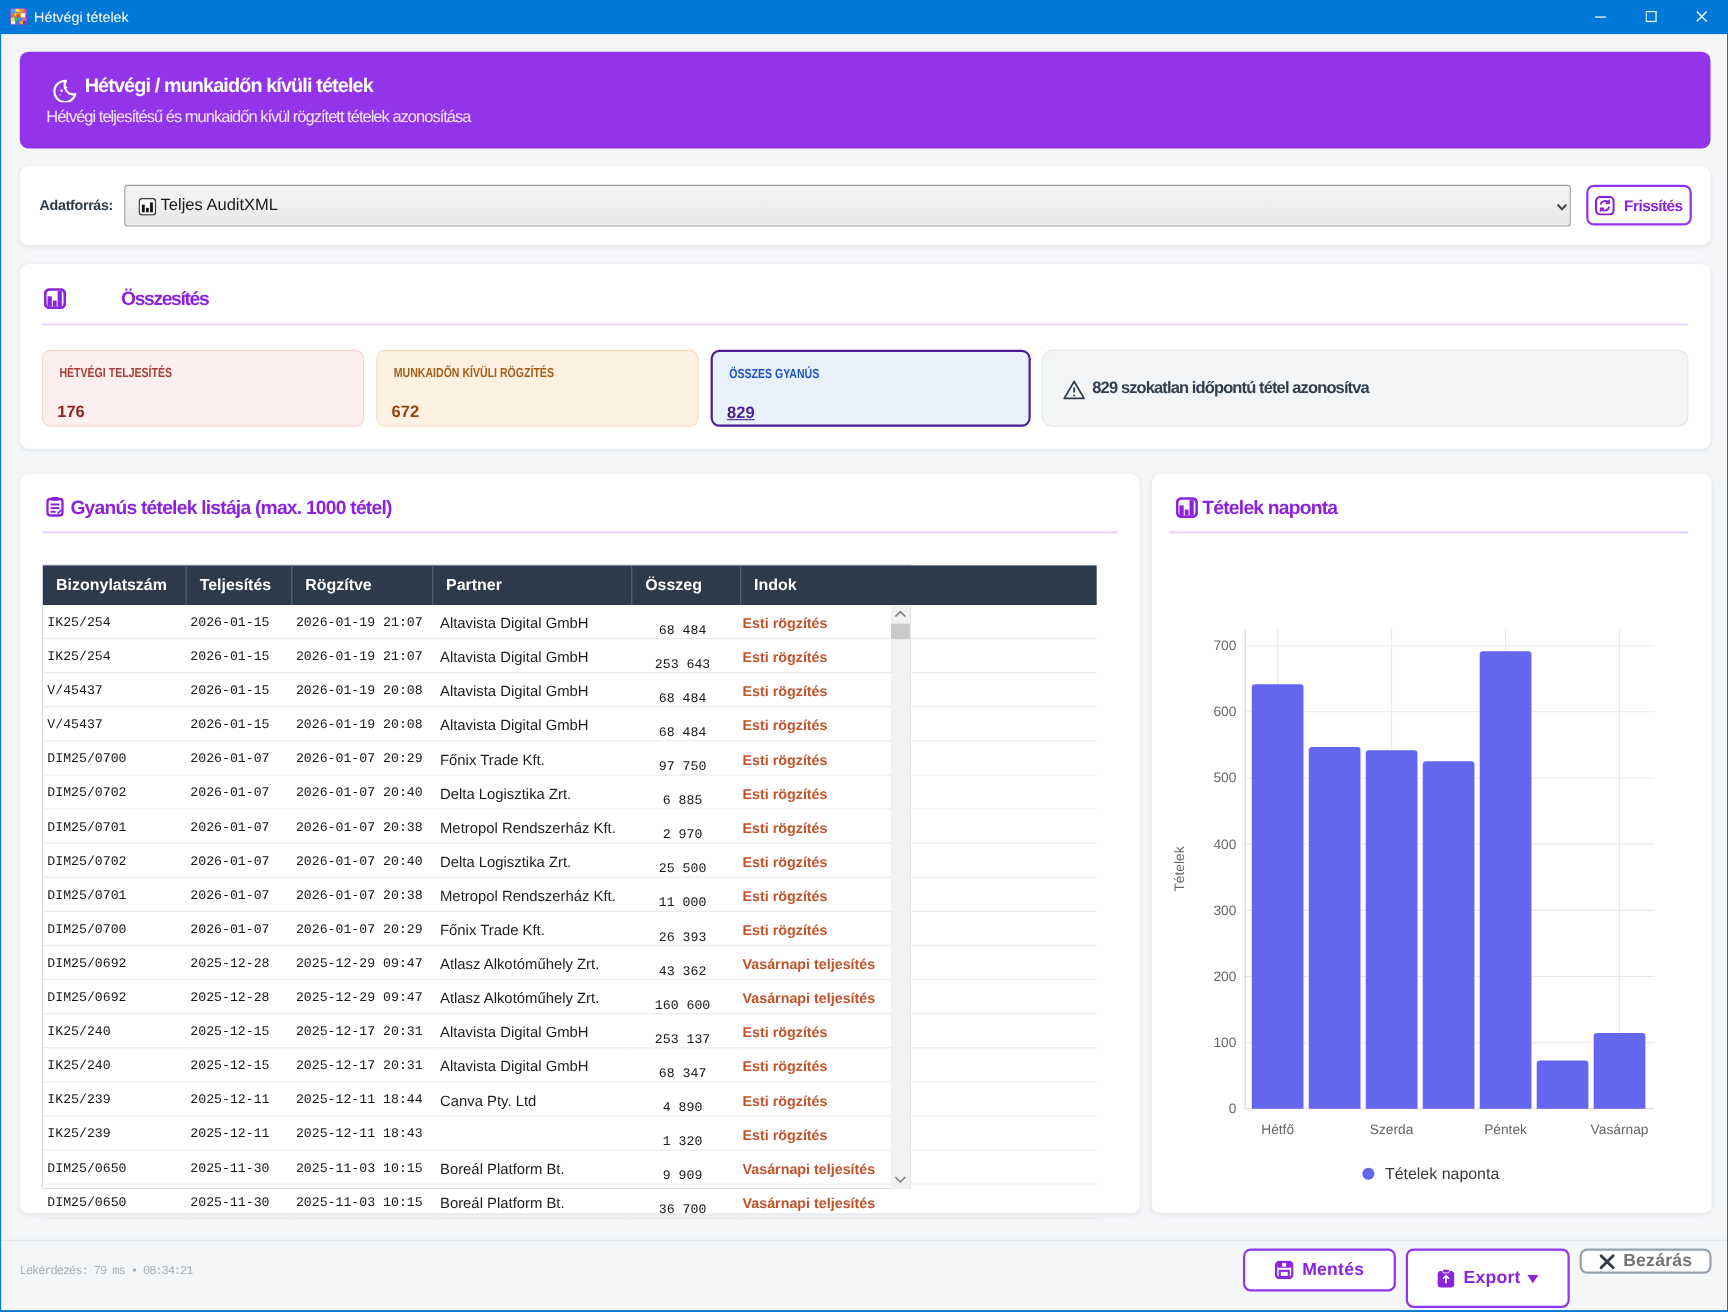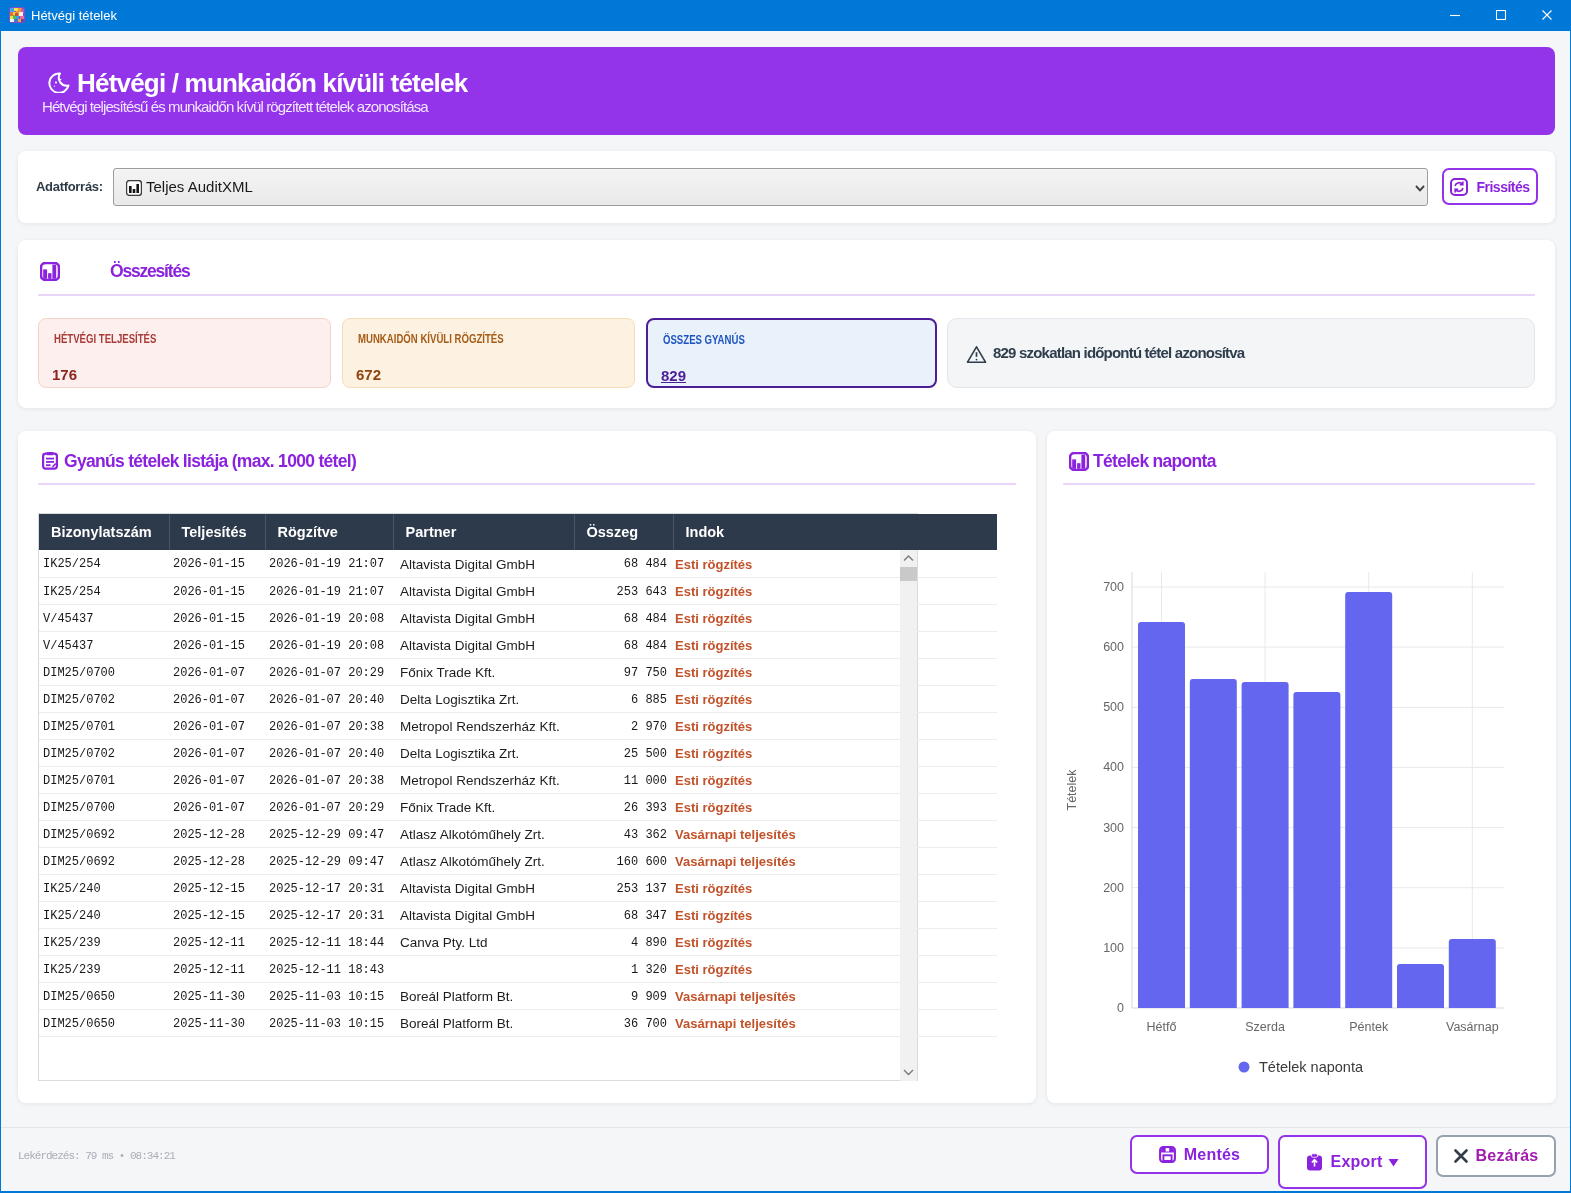--- a/index.html
+++ b/index.html
@@ -5,27 +5,27 @@
 * { margin:0; padding:0; box-sizing:border-box; }
 html,body { width:1571px; height:1193px; overflow:hidden; }
 body { font-family:"Liberation Sans", sans-serif; background:#f4f6f8; position:relative;
   border-left:1px solid #0078d7; border-right:1px solid #0078d7; border-bottom:2px solid #0078d7; }
 .abs { position:absolute; }
 #titlebar { position:absolute; left:-1px; top:0; width:1571px; height:31px; background:#0078d7; }
 #titlebar .tb-title { position:absolute; left:31px; top:8px; color:#fff; font-size:13px; }
 .card { position:absolute; background:#fff; border-radius:8px; box-shadow:0 1px 4px rgba(25,35,60,.08); }
 .h-sep { position:absolute; height:2px; background:#e7d5fa; border-radius:1px; }
 .sec-title { position:absolute; font-size:17.5px; font-weight:bold; color:#8b22dd; letter-spacing:-0.7px; }
-#tbl { position:absolute; left:37px; top:513px; width:880px; height:568px; border:1px solid #d8dce1; background:#fff; }
+#tbl { position:absolute; left:37px; top:513px; width:790px; height:568px; border:1px solid #d8dce1; background:#fff; }
 #tbl table { border-collapse:collapse; table-layout:fixed; width:958px; font-size:13px; }
 #tbl th { background:#2d3a4b; color:#fff; font-weight:bold; font-size:14.5px; text-align:left; height:36px; padding:0 0 0 12px; border-right:1px solid #485668; }
 #tbl th:last-child { border-right:none; }
 #tbl td { height:27px; padding:2px 0 0 4px; border-bottom:1px solid #ececec; white-space:nowrap; overflow:hidden; }
 #tbl td.mono { font-family:"Liberation Mono", monospace; font-size:12px; color:#17181a; }
-#tbl td.num { text-align:right; padding:2px 6px 0 0; }
+#tbl td.num { text-align:center; padding:16px 6px 0 0; }
 #tbl td.partner { font-size:13.5px; color:#1c1d1f; padding-left:7px; }
 #tbl td.indok { color:#c25229; font-weight:bold; font-size:13px; padding-left:2px; }
 #sb { position:absolute; right:0; top:36px; width:17px; height:531px; background:#f1f1f1; }
 #sb .thumb { position:absolute; left:0; top:17px; width:17px; height:14px; background:#c9c9c9; }
 .statcard { position:absolute; top:318px; height:70px; border-radius:8px; }
 .statcard .lbl { position:absolute; left:15px; top:13px; font-size:12px; font-weight:bold; transform:scaleX(0.8); transform-origin:0 50%; white-space:nowrap; }
 .statcard .val { position:absolute; left:13px; top:47px; font-size:15px; font-weight:bold; }
 .btn-p { position:absolute; background:#fff; border:2px solid #9333ea; border-radius:7px; color:#8b22dd; font-weight:bold; font-size:16px; letter-spacing:0.2px; display:flex; align-items:center; justify-content:center; gap:8px; }
 svg { display:block; }
 </style>
@@ -64,21 +64,21 @@
     </svg>
 </div>
 
 <div class="abs" style="left:17px;top:47px;width:1537px;height:88px;border-radius:8px;background:#9333ea;">
   <svg class="abs" style="left:28px;top:25px" width="24" height="21" viewBox="0 0 24 21" fill="none" stroke="#fff" stroke-width="2" stroke-linecap="round" stroke-linejoin="round">
     <path d="M14 1.5 A9.7 9.7 0 1 0 22.5 13.5 A8 8 0 0 1 14 1.5 Z"></path>
     <circle cx="10" cy="10.5" r="1.1" fill="#fff" stroke="none"></circle>
     <circle cx="14.5" cy="7.5" r="0.8" fill="#fff" stroke="none"></circle>
     <circle cx="8.4" cy="14.2" r="0.6" fill="#fff" stroke="none"></circle>
   </svg>
-  <div class="abs" style="left:59px;top:21px;color:#fff;font-size:26px;font-weight:bold;letter-spacing:-0.8px;">Hétvégi / munkaidőn kívüli tételek</div>
+  <div class="abs" style="left:59px;top:21px;color:#fff;font-size:18px;font-weight:bold;letter-spacing:-0.8px;">Hétvégi / munkaidőn kívüli tételek</div>
   <div class="abs" style="left:24px;top:51px;color:#f3e6ff;font-size:15px;letter-spacing:-0.9px;">Hétvégi teljesítésű és munkaidőn kívül rögzített tételek azonosítása</div>
 </div>
 
 <div class="card" style="left:17px;top:151px;width:1537px;height:72px;">
   <div class="abs" style="left:18px;top:28px;font-size:13px;font-weight:bold;letter-spacing:-0.3px;color:#2e3a46;">Adatforrás:</div>
   <div class="abs" style="left:95px;top:17px;width:1315px;height:38px;border:1px solid #9d9d9d;border-radius:3px;background:linear-gradient(#f4f4f4,#e9e9e9);">
     <svg class="abs" style="left:12px;top:11px" width="16" height="16" viewBox="0 0 16 16">
       <rect x="0.5" y="0.5" width="15" height="15" rx="3" fill="#fdfdfd" stroke="#3c3c3c" stroke-width="1.4"></rect>
       <rect x="3" y="6" width="2.6" height="7" fill="#151515"></rect>
       <rect x="6.7" y="9" width="2.6" height="4" fill="#151515"></rect>
@@ -381,18 +381,18 @@
   <svg width="17" height="18" viewBox="0 0 17 18">
     <rect x="1" y="2.5" width="15" height="15" rx="3" fill="#8b22dd"></rect>
     <rect x="5.5" y="0.8" width="6" height="3.4" rx="1.2" fill="#8b22dd" stroke="#fff" stroke-width="0.8"></rect>
     <path d="M8.5 13.5 L8.5 7 M5.8 9.5 L8.5 6.7 L11.2 9.5" fill="none" stroke="#fff" stroke-width="1.6"></path>
   </svg>
   <span>Export</span>
     <svg width="11" height="9" viewBox="0 0 11 9" style="margin-left:-2px">
       <polygon points="0.5,1 10.5,1 5.5,8.5" fill="#8b22dd"></polygon>
     </svg>
 </div>
-<div class="btn-p" style="left:1435px;top:1135px;width:120px;height:42px;border-color:#97a1ac;color:#a21caf;">
+<div class="btn-p" style="left:1435px;top:1135px;width:120px;height:23px;border-color:#97a1ac;color:#737373;">
   <svg width="14" height="14" viewBox="0 0 14 14">
       <path d="M1.5 1.5 L12.5 12.5 M12.5 1.5 L1.5 12.5" stroke="#333e49" stroke-width="2.6" stroke-linecap="round"></path>
     </svg>
   <span>Bezárás</span>
 </div>
 
 </body></html>

